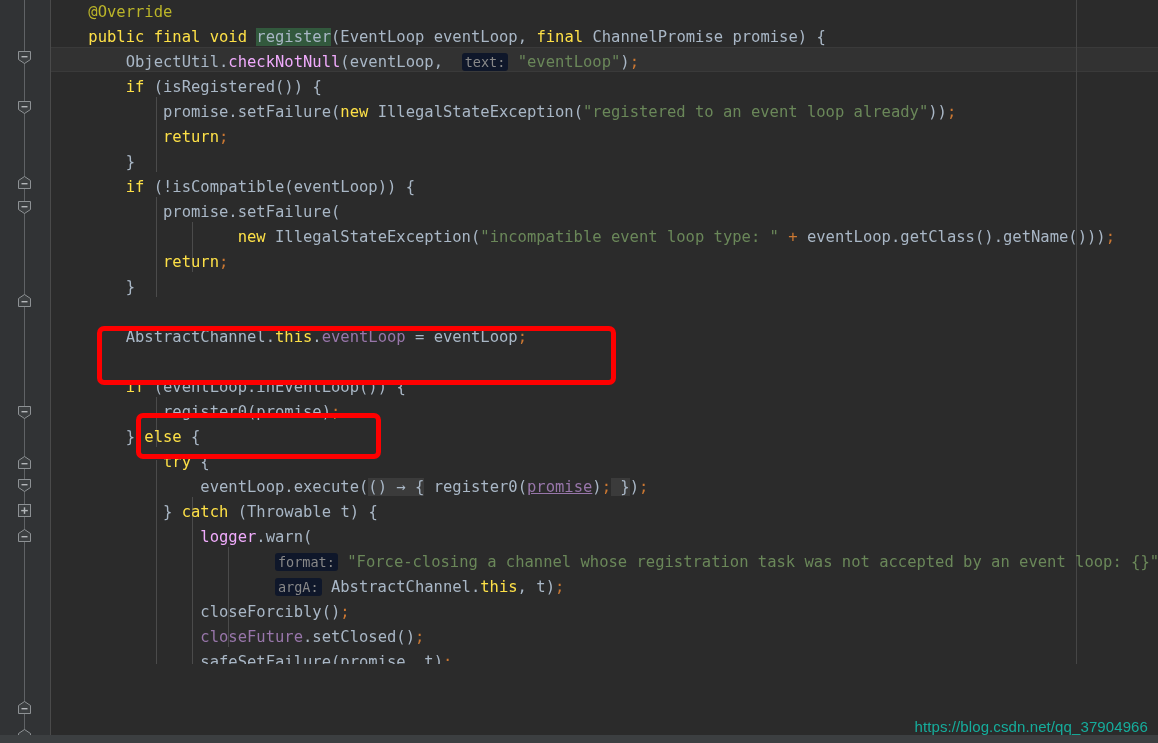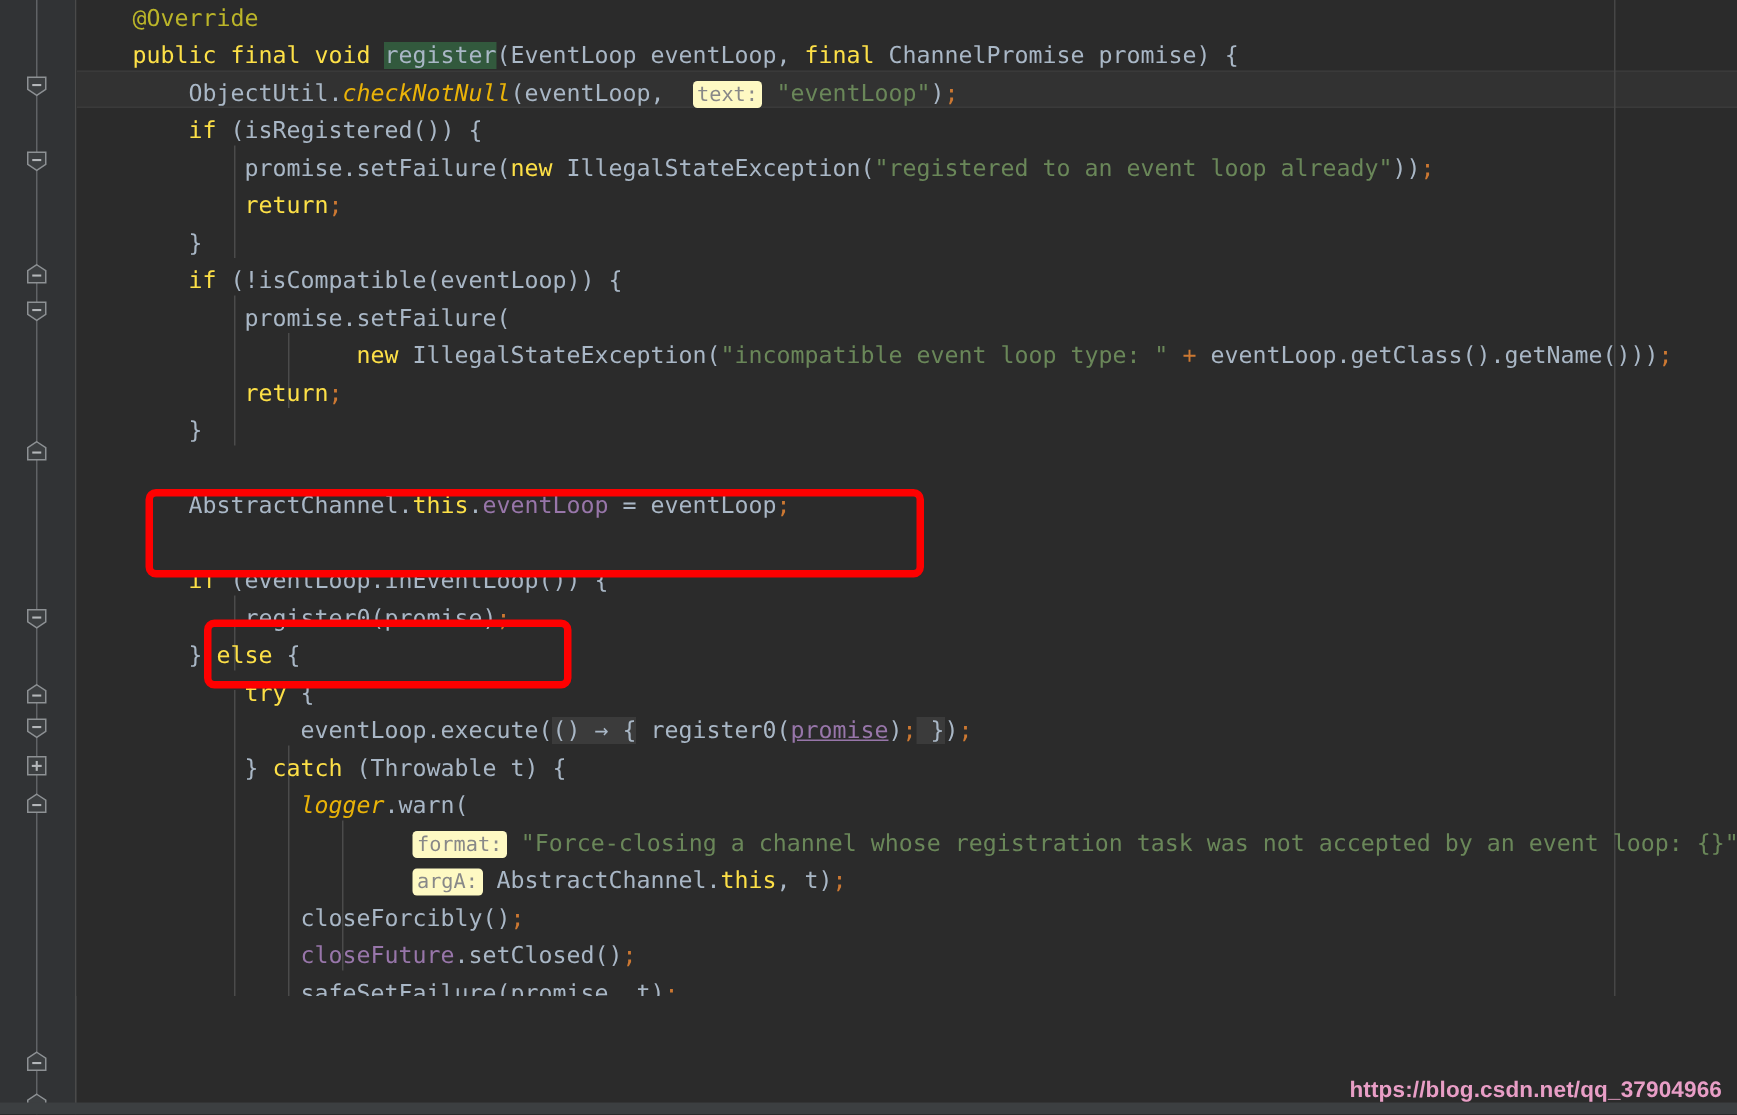--- a/index.html
+++ b/index.html
@@ -97,24 +97,24 @@
     white-space: pre;
     padding-left: 0px;
   }
 
   
   .t-default { color: #a9b7c6; }
   .t-keyword { color: #fde047; }
   .t-string  { color: #6a8759; }
   .t-annot   { color: #bbb529; }
   .t-field   { color: #9876aa; }
-  .t-static  { color: #eab308; font-style: italic; }
+  .t-static  { color: #f0abfc; }
   .t-hint {
     color: #888888;
-    background: #fef9c3;
+    background: #0f172a;
     border-radius: 3px;
     padding: 1px 3px;
     font-size: 13.5px;
   }
   .t-usage {
     background: #32593d;
     margin-top: 39px;
   }
   .t-lambdafold {
     background: #3b3b3b;
@@ -132,26 +132,25 @@
     border-radius: 7px;
     box-sizing: border-box;
     pointer-events: none;
   }
 
   
   .watermark {
     position: absolute;
     right: 10px;
     bottom: 8px;
-    color: #f9a8d4;
+    color: #14b8a6;
     font-family: "Liberation Sans", sans-serif;
     font-size: 15px;
     opacity: 0.92;
     letter-spacing: 0.1px;
-    font-weight: bold;
   }
 
   
   .bottom-strip {
     position: absolute;
     left: 0;
     right: 0;
     bottom: 0;
     height: 8px;
     background: #3c3f41;

